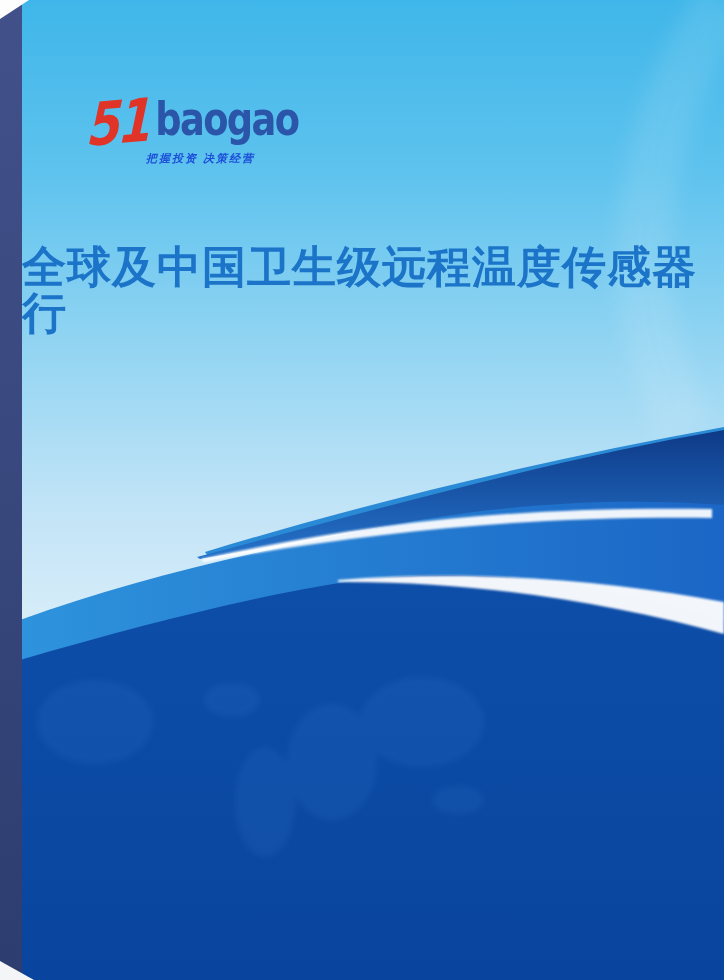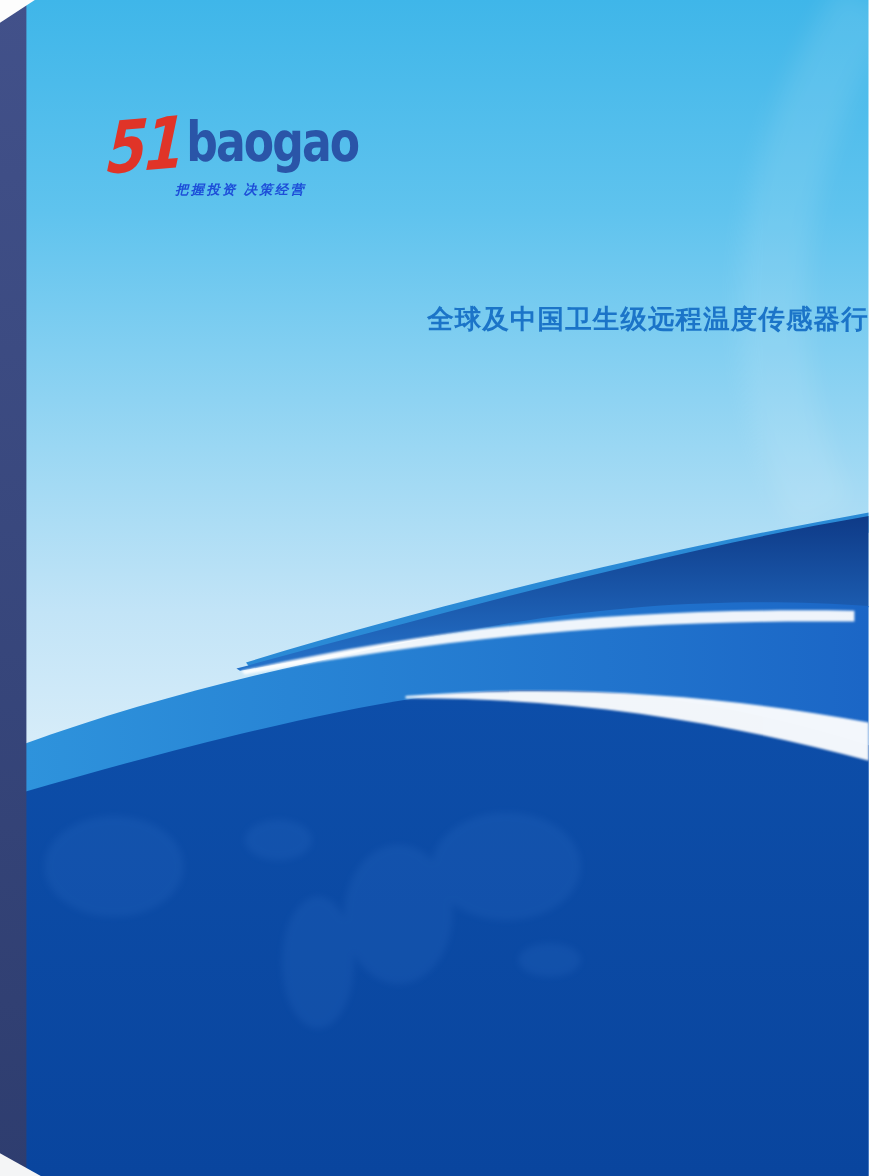--- a/index.html
+++ b/index.html
@@ -46,23 +46,23 @@
     font-size:11px;font-weight:bold;font-style:italic;
     color:#1d4ed8;
     letter-spacing:2px;
     white-space:nowrap;
   }
 
   
   .report-title{
     position:absolute;left:22px;right:0;top:244px;
     margin:0;
-    text-align:right;
+    text-align:left;
     font-family:"DejaVu Sans", sans-serif;
-    font-size:22px;
+    font-size:44px;
     line-height:46px;
     font-weight:600;
     color:#1b74c8;
     letter-spacing:1px;
     z-index:5;
   }
   .report-title span{display:block;}
 </style>
 </head>
 <body>

